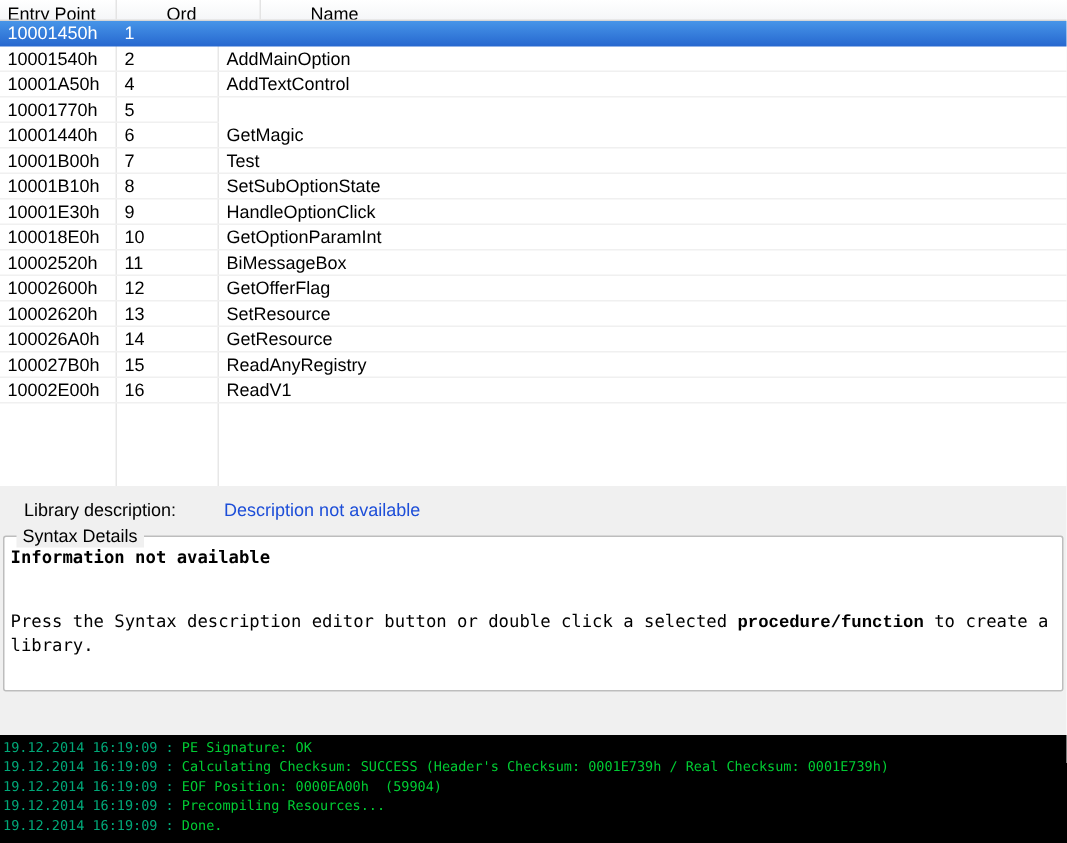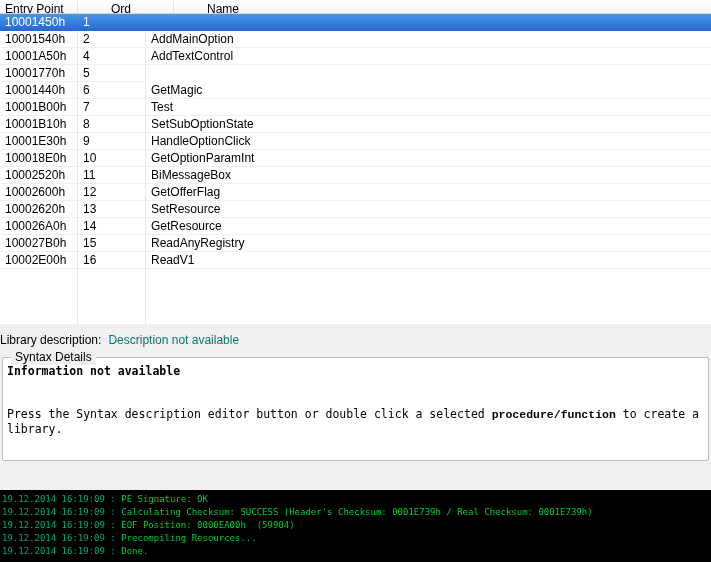--- a/index.html
+++ b/index.html
@@ -18,23 +18,23 @@
   .c3 { flex:1; border-right:none; }
   .gridline { position:absolute; top:20px; bottom:0; width:1px; background:#e7e7e7; z-index:-1; }
   .v1 { left:77px; }
   .v2 { left:145px; }
   .lv-row { display:flex; height:17px; }
   .lv-row .cell { line-height:16px; padding-left:5px; white-space:nowrap; overflow:hidden; border-bottom:1px solid #f0f0f0; }
   .lv-row.selected { background:linear-gradient(#4795e8,#2667cf); }
   .lv-row.selected .cell { color:#fff; border-bottom-color:transparent; }
 
   
-  .libdesc { position:absolute; top:324px; left:0; width:711px; height:32px; display:flex; align-items:center; padding-left:0; }
+  .libdesc { position:absolute; top:324px; left:0; width:711px; height:32px; display:flex; align-items:center; padding-left:16px;gap:25px; }
   .ld-label { margin-right:7px; }
-  .ld-value { color:#0f766e; }
+  .ld-value { color:#1d4ed8; }
 
   
   .groupbox { position:absolute; top:357px; left:2px; width:707px; height:104px; background:#fff; border:1px solid #bdbdbd; border-radius:2px; }
   .gb-label { position:absolute; top:-8px; left:8px; background:#f0f0f0; padding:0 4px; line-height:15px; }
   .syntax {
     position:absolute; top:6px; left:4px; right:4px; bottom:4px;
     font-family:"DejaVu Sans Mono","Liberation Mono",monospace; font-size:11.5px; line-height:15px;
   }
   .syntax .info { font-weight:bold; margin-bottom:28px; }
   .syntax .b { font-weight:bold;font-family:Liberation Mono, monospace; }

